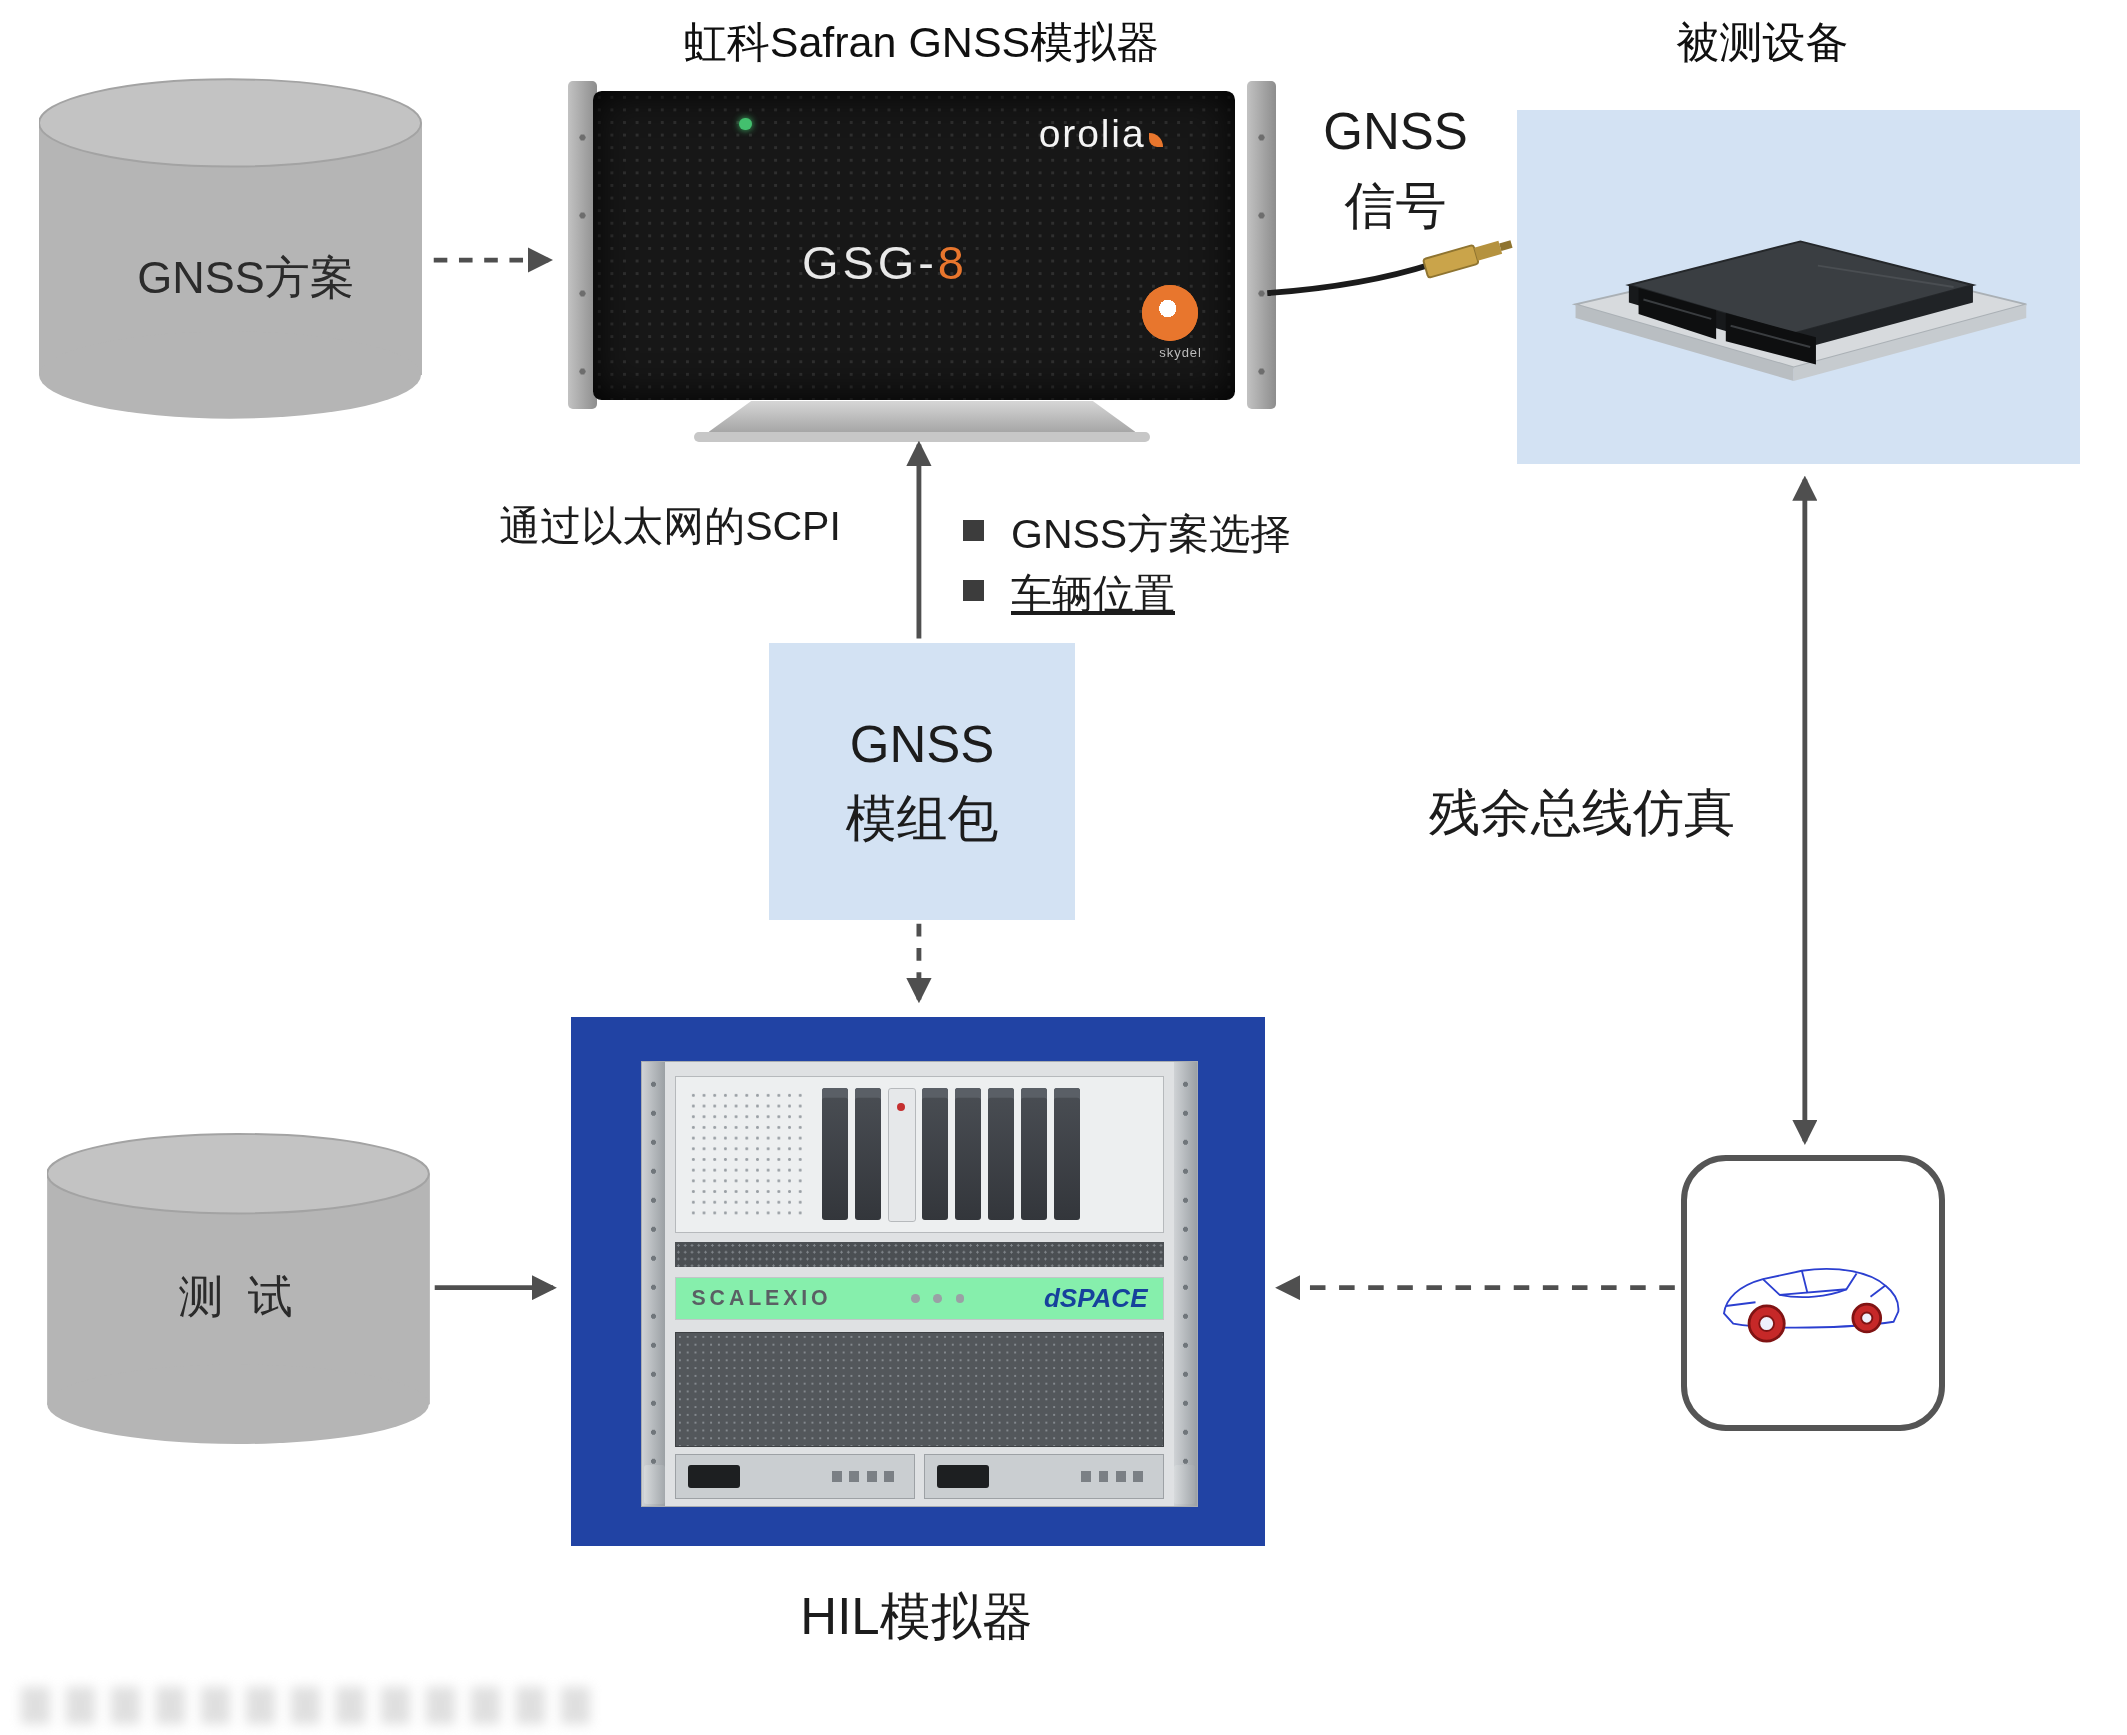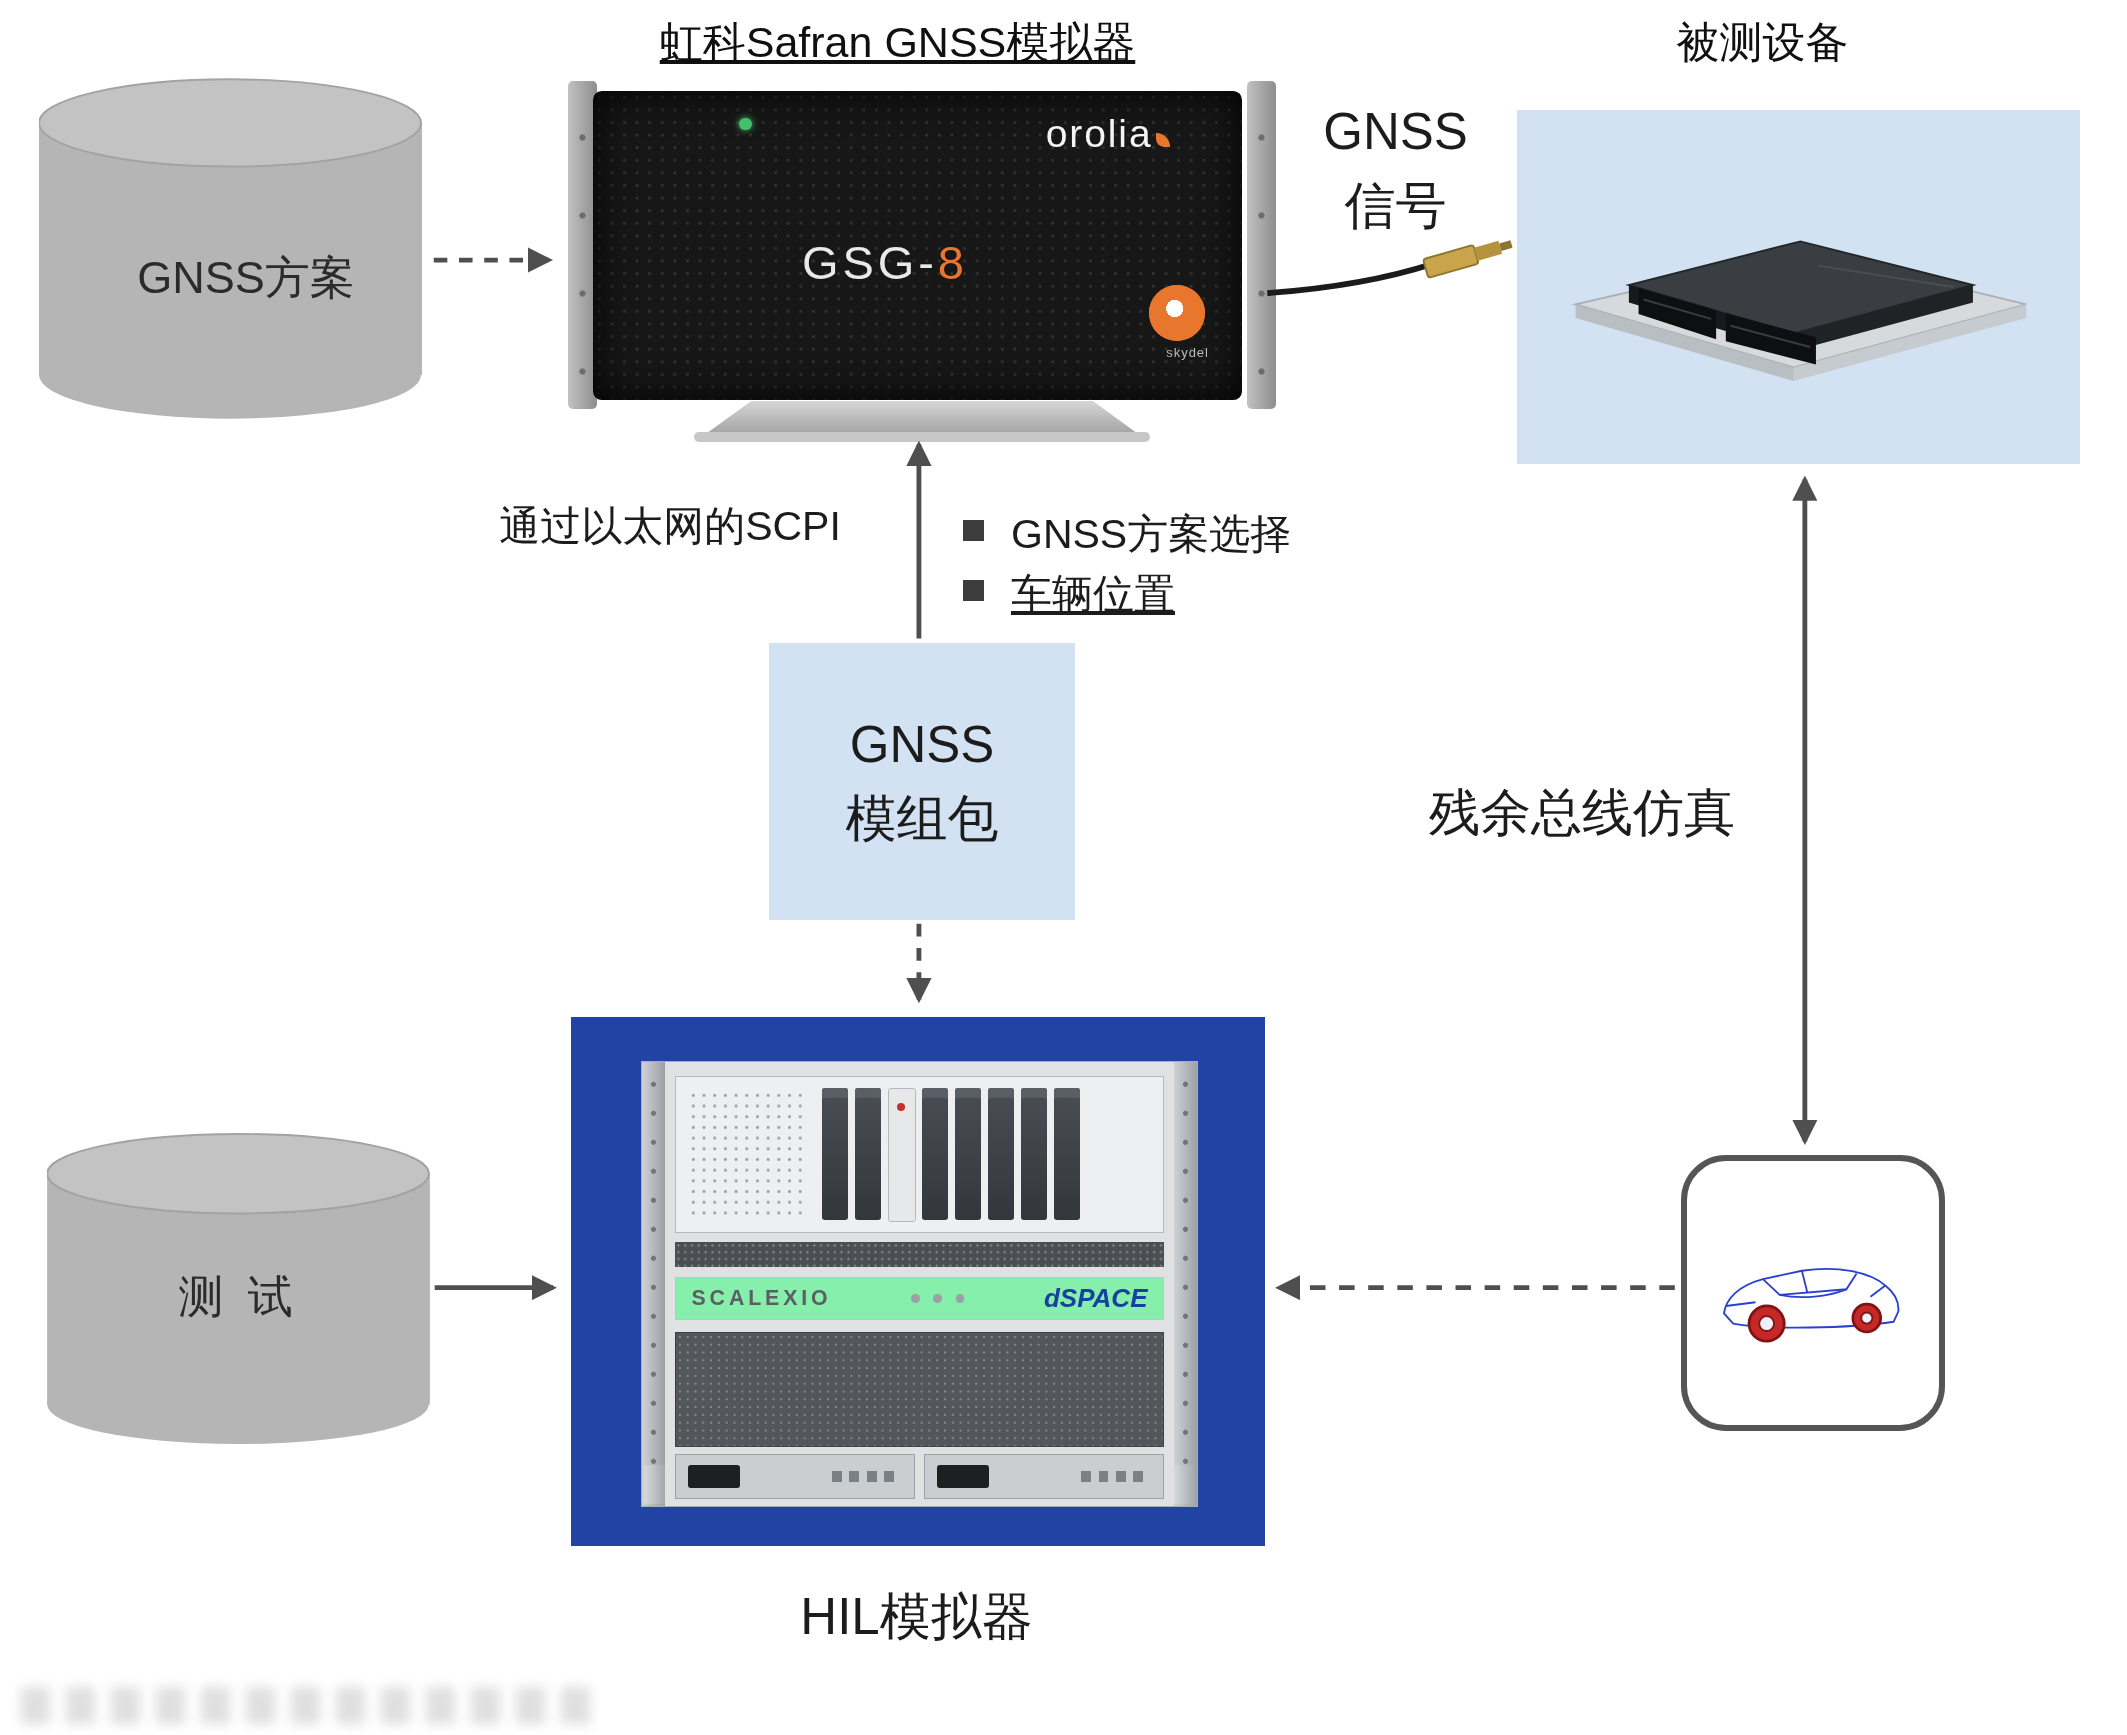--- a/index.html
+++ b/index.html
@@ -18,21 +18,21 @@
   
   .box-blue{background:#d3e2f3;}
 
   
   .sim{position:absolute;left:568px;top:73px;width:708px;height:369px;}
   .sim-rail{position:absolute;top:7.8px;width:29px;height:328px;border-radius:4.9px;
     background:linear-gradient(90deg,#c2c2c2,#8d8d8d);
     background-image:radial-gradient(circle,#6d6d6d 2.9px,transparent 3.4px),linear-gradient(90deg,#c2c2c2,#8d8d8d);
     background-size:29px 78px,100% 100%;background-position:center 17.5px,0 0;background-repeat:repeat-y,no-repeat;}
   .sim-rail.l{left:0;} .sim-rail.r{right:0;}
-  .sim-panel{position:absolute;left:25px;right:34px;top:17.5px;height:309px;background:#171717;border-radius:8.7px;
+  .sim-panel{position:absolute;left:25px;right:41px;top:17.5px;height:309px;background:#171717;border-radius:8.7px;
     background-image:radial-gradient(circle,#2f2f2f 1.6px,transparent 1.8px);background-size:12.6px 12.6px;
     box-shadow:inset 0 0 39px #000;}
   .sim-led{position:absolute;left:146px;top:27px;width:12.6px;height:12.6px;border-radius:50%;background:#43c06e;box-shadow:0 0 7.8px #43c06e;}
   .sim-brand{position:absolute;right:72px;top:21.3px;font-size:39px;color:#f4f4f4;letter-spacing:1.9px;}
   .orolia-mark{display:inline-block;width:13.6px;height:13.6px;margin-left:3.9px;background:#e8762d;border-radius:0 100% 0 60%;}
   .sim-model{position:absolute;left:209px;top:144px;font-size:47px;letter-spacing:3.9px;color:#e9e9e9;font-weight:500;}
   .sim-model .dig{color:#e8762d;}
   .sim-logo{position:absolute;right:37px;top:194px;width:56px;height:56px;border-radius:50%;
     background:radial-gradient(circle at 46% 42%, #ffffff 0 8.7px, #e8762d 8.7px 100%);box-shadow:0 0 0 2.9px #e8762d inset;}
   .sim-logo-txt{position:absolute;right:33px;top:254px;font-size:13px;color:#bdbdbd;letter-spacing:1px;}
@@ -212,21 +212,21 @@
     <path d="M1726,1327 H1318" stroke="#4f4f4f" stroke-width="5" stroke-dasharray="16 14" fill="none" marker-end="url(#ah)"></path>
     <path d="M1860,494 V1176" stroke="#4f4f4f" stroke-width="5" fill="none" marker-start="url(#ah)" marker-end="url(#ah)"></path>
     <path d="M1306,302 C1362,298 1420,290 1476,272" stroke="#1b1b1b" stroke-width="6" fill="none"></path>
     <g transform="rotate(-16 1500 268)">
       <rect x="1468" y="258" width="54" height="20" rx="3" fill="#caa44a" stroke="#8f7430" stroke-width="2"></rect>
       <rect x="1522" y="261" width="26" height="14" fill="#b5923e"></rect>
       <rect x="1548" y="264" width="12" height="8" fill="#8f7430"></rect>
     </g>
   </svg>
 
-  <div class="abs title center" style="left:519px;top:13.6px;width:757px;text-decoration:underline;">虹科Safran GNSS模拟器</div>
+  <div class="abs title center" style="left:543px;top:13.6px;width:757px;">虹科Safran GNSS模拟器</div>
   <div class="abs title center" style="left:1510px;top:13.6px;width:505px;">被测设备</div>
 
   <div class="abs center" style="left:1289px;top:95px;width:213px;">
     <div class="lbl">GNSS</div>
     <div class="lbl">信号</div>
   </div>
 
   <div class="abs center" style="left:408px;top:497px;width:524px;">
     <div class="lbl" style="font-size:41px;">通过以太网的SCPI</div>
   </div>

